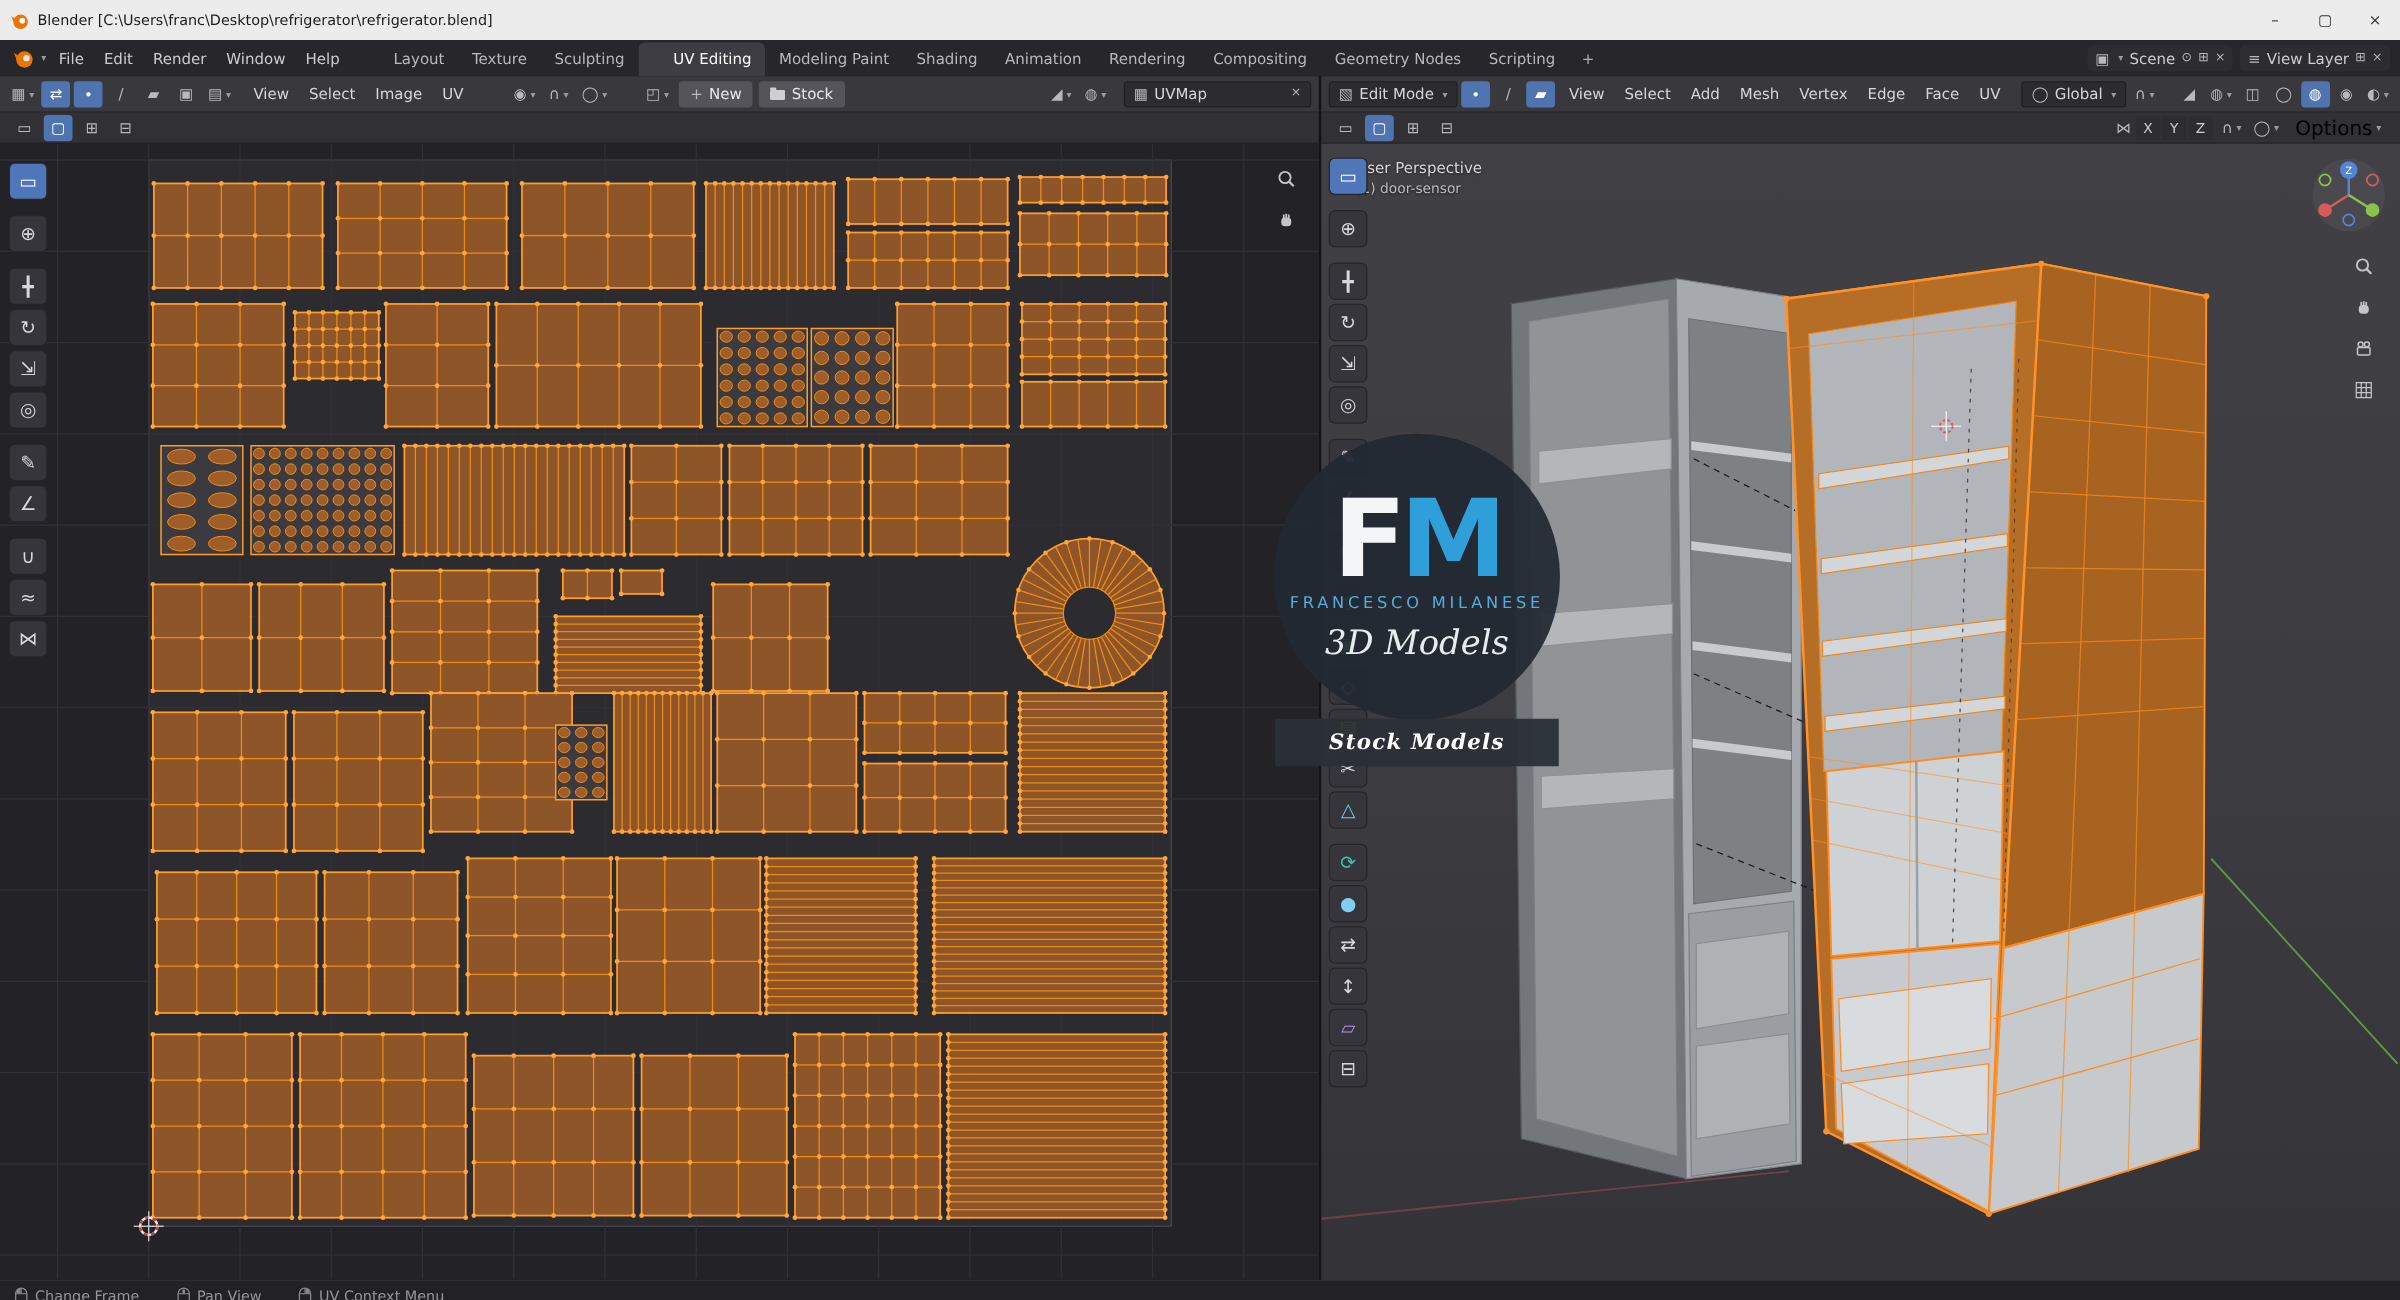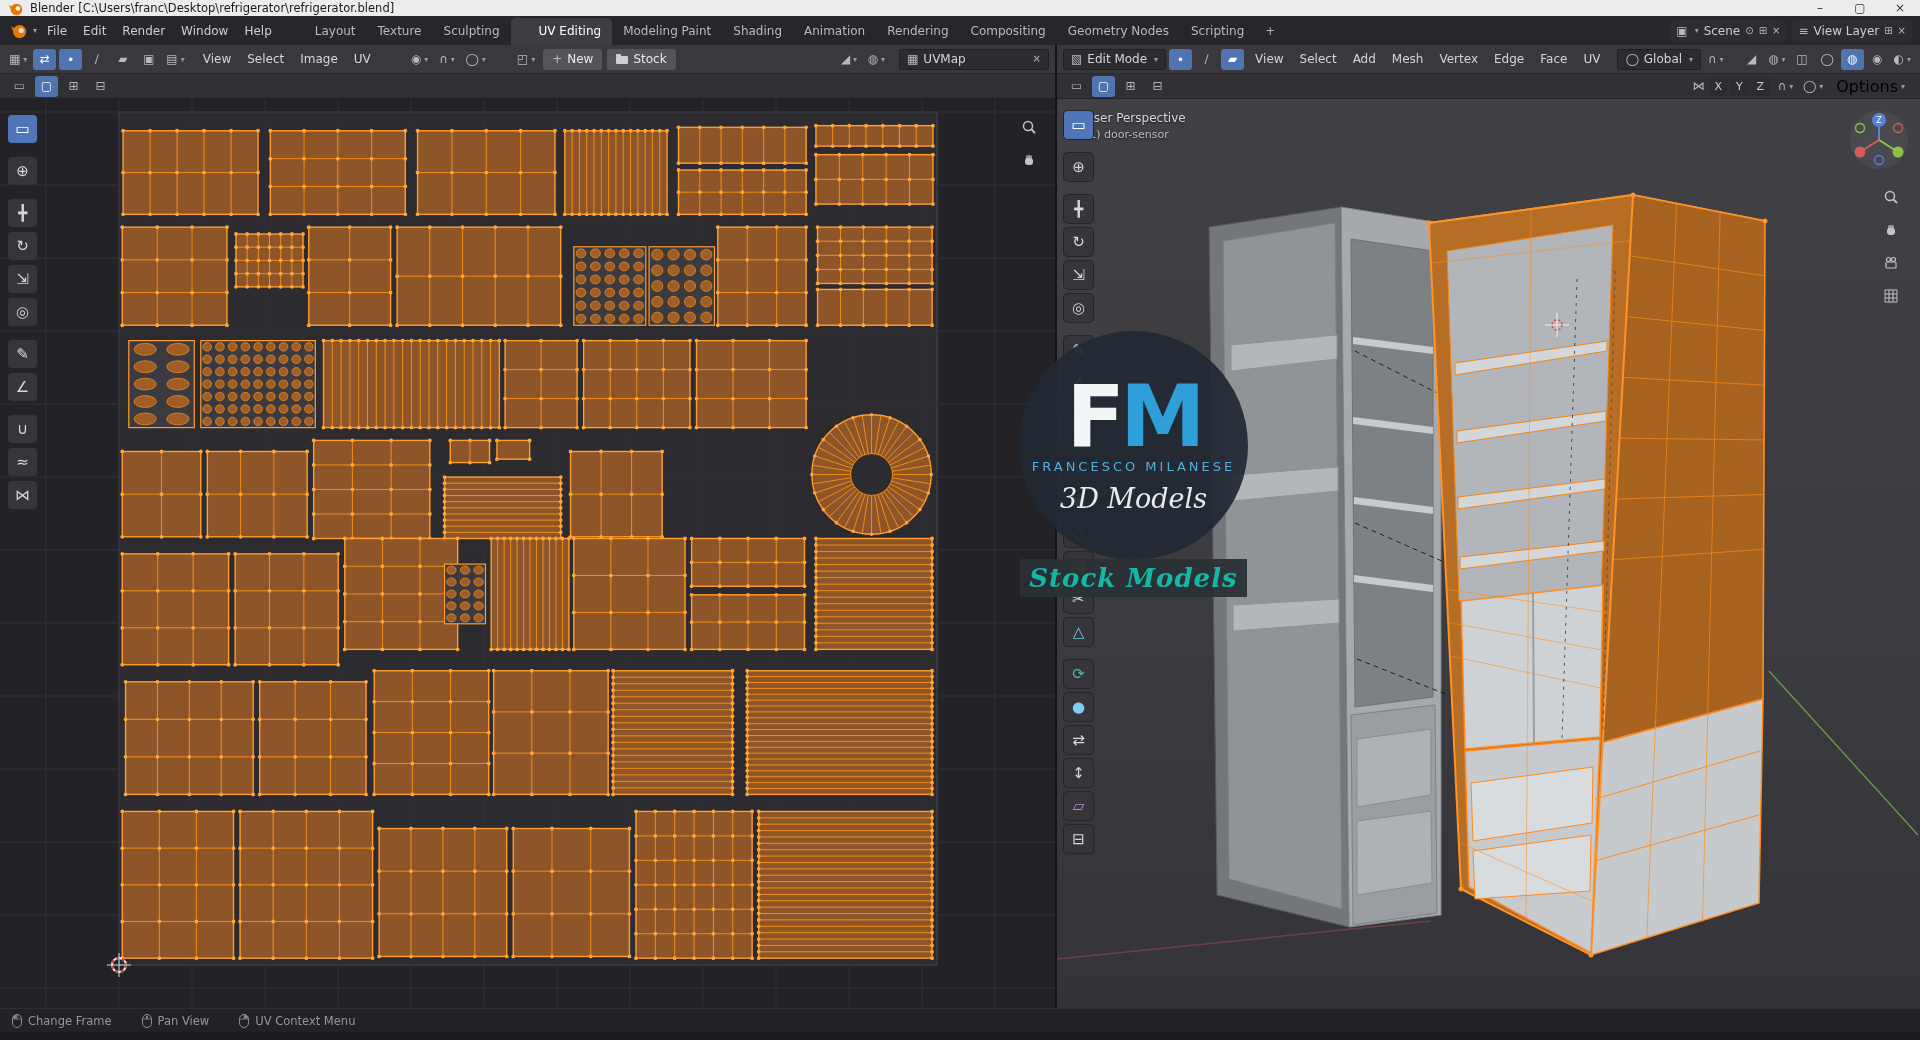--- a/index.html
+++ b/index.html
@@ -1,19 +1,19 @@
 <!DOCTYPE html>
 <html><head>
 <meta charset="utf-8">
 <style>
   *{box-sizing:border-box;margin:0;padding:0;user-select:none;}
   html,body{width:1920px;height:1040px;overflow:hidden;background:#1b1b1e;
     font-family:"DejaVu Sans","Liberation Sans",sans-serif;}
   
-  .titlebar{height:16px;background:#ececec;display:flex;align-items:center;padding:0 0 0 8px;color:#1a1a1a;font-size:11.5px;}
+  .titlebar{height:32px;background:#ececec;display:flex;align-items:center;padding:0 0 0 8px;color:#1a1a1a;font-size:11.5px;}
   .titlebar .logo{width:15px;height:15px;margin-right:7px;}
   .titlebar .spacer{flex:1;}
   .wbtn{width:40px;height:24px;display:flex;align-items:center;justify-content:center;font-size:12px;color:#333;}
   
   .topbar{height:29px;background:#26262b;display:flex;align-items:center;color:#cdcdd1;font-size:12px;padding:0 8px;gap:2px;}
   .topbar .logo{width:17px;height:17px;margin:0 2px 0 2px;}
   .menu-item{padding:5px 8px;border-radius:3px;white-space:nowrap;}
   .wtabs{display:flex;margin-left:22px;align-items:flex-end;height:29px;}
   .wtab{padding:6px 11px 7px;font-size:12px;color:#b9b9bd;border-radius:5px 5px 0 0;white-space:nowrap;}
   .wtab.active{background:#3d3d43;color:#fff;padding-left:28px;}
@@ -52,21 +52,21 @@
   .cicon{width:24px;height:24px;display:flex;align-items:center;justify-content:center;border-radius:12px;color:#c4c4c8;}
   .cicon svg{display:block;}
   
   .fm-badge{position:absolute;left:1019px;top:286px;width:229px;height:229px;border-radius:50%;background:rgba(33,41,51,.93);display:flex;flex-direction:column;align-items:center;justify-content:center;z-index:50;}
   .fm-letters{font-size:86px;font-weight:bold;line-height:.92;letter-spacing:-5px;}
   .fm-f{color:#f3f5f7;}
   .fm-m{color:#2e9fd9;}
   .fm-name{color:#53aeda;font-size:13px;letter-spacing:3px;margin-top:2px;}
   .fm-3d{color:#e9ecee;font-family:"DejaVu Serif","Liberation Serif",serif;font-style:italic;font-size:27px;margin-top:9px;}
   .stock-band{position:absolute;left:1020px;top:514px;width:227px;height:38px;background:rgba(42,48,54,.95);display:flex;align-items:center;justify-content:center;z-index:50;}
-  .stock-text{color:#14b8a6;font-size:26px;font-weight:bold;font-style:italic;letter-spacing:1px;font-family:"DejaVu Serif","Liberation Serif",serif;text-align:center;}
+  .stock-text{color:#ffffff;font-size:17px;font-weight:bold;font-style:italic;letter-spacing:1px;font-family:"DejaVu Serif","Liberation Serif",serif;text-align:center;}
   
   .statusbar{height:24px;background:#212126;border-top:1px solid #2e2e33;display:flex;align-items:center;color:#96969b;font-size:11.5px;padding:0 12px;gap:30px;}
   .st-item{display:flex;align-items:center;gap:6px;}
   .st-item svg{color:#8b8b90;}
   .st-stats{margin-left:auto;color:#a2a2a7;white-space:nowrap;}
   svg{overflow:visible;}
   .abs-svg{position:absolute;inset:0;z-index:5;}
 </style>
 </head>
 <body>

